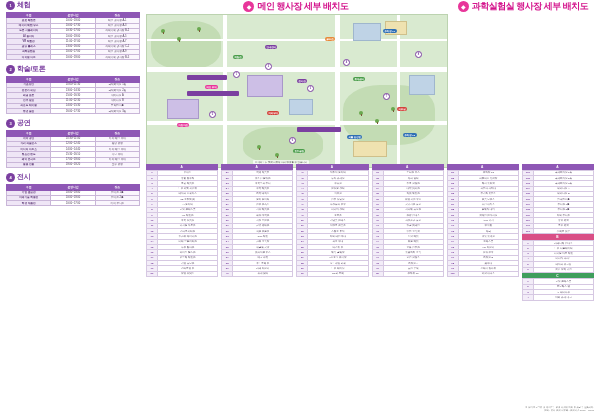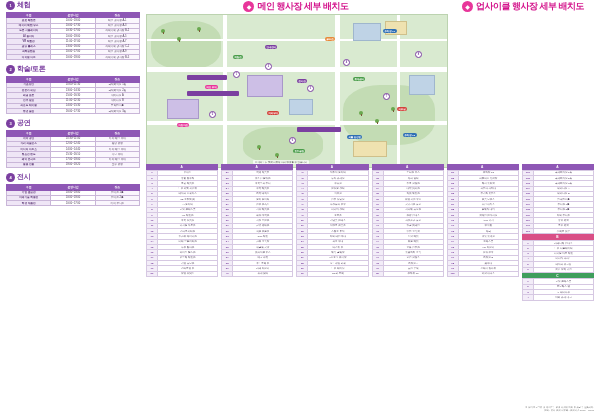--- a/index.html
+++ b/index.html
@@ -335,21 +335,21 @@
       <div class="pin bl" style="left:200px;top:120px;">셔틀 승강장</div>
       <div class="pin bl" style="left:256px;top:118px;">주차장 P2</div>
       <div class="pin gr" style="left:146px;top:134px;">호수공원</div>
       <div class="maplegend">※ 배치도는 현장 사정에 따라 변경될 수 있습니다</div>
     </div>
   </div>
 
   <div class="col" id="right">
     <div class="hdr">
       <div class="mk">◆</div>
-      <div class="t">업사이클 행사장 세부 배치도</div>
+      <div class="t">과학실험실 행사장 세부 배치도</div>
     </div>
   </div>
 
   <div class="idxwrap">
 
     <div class="idxcol">
       <div class="zhead">A</div>
       <table class="idxtable">
           <tbody>
         <tr>

